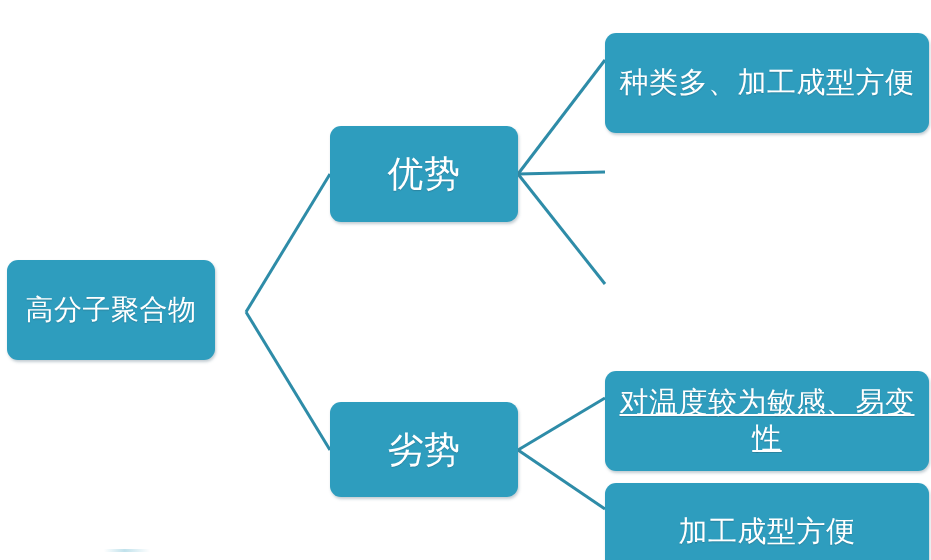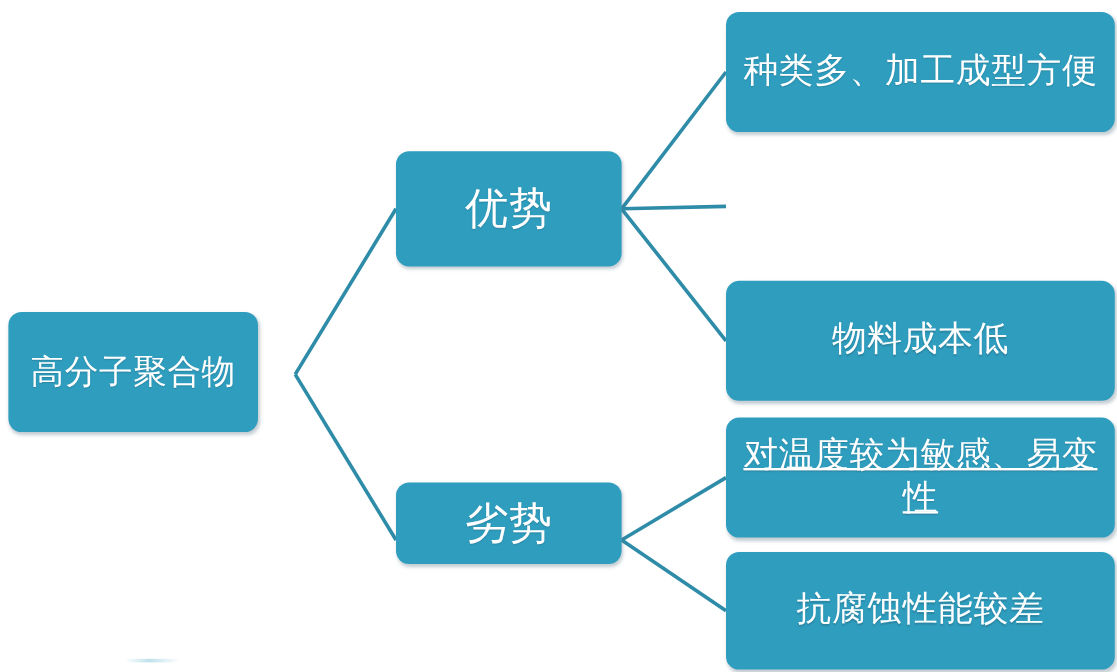--- a/index.html
+++ b/index.html
@@ -61,28 +61,29 @@
   #node-branch-pros {
     left: 330px;
     top: 126px;
     width: 188px;
     height: 96px;
   }
   #node-branch-cons {
     left: 330px;
     top: 402px;
     width: 188px;
-    height: 68px;
+    height: 95px;
   }
   #node-branch-pros .node-label,
   #node-branch-cons .node-label { font-size: 36px; }
   
   .leaf {
     left: 605px;
     width: 324px;
+    margin-top: 23px;
   }
   .leaf .node-label { font-size: 29px; }
   #node-leaf-0 { top: 10px;  height: 100px; }
   #node-leaf-1 { top: 122px; height: 100px; }
   #node-leaf-2 { top: 234px; height: 100px; }
   #node-leaf-3 { top: 348px; height: 100px; text-decoration: underline; }
   #node-leaf-4 { top: 460px; height: 98px; }
   #node-leaf-3 .node-label { line-height: 1.24; }
   .corner-artifact {
     position: absolute;
@@ -125,23 +126,20 @@
     <span class="node-label">优势</span>
   </div>
 
   <div class="node" id="node-branch-cons">
     <span class="node-label">劣势</span>
   </div>
 
   <div class="node leaf" id="node-leaf-0">
     <span class="node-label">种类多、加工成型方便</span>
   </div>
-  <div class="node leaf" id="node-leaf-2">
-    <span class="node-label">物料成本低</span>
-  </div>
   <div class="node leaf" id="node-leaf-3">
     <span class="node-label">对温度较为敏感、易变性</span>
   </div>
   <div class="node leaf" id="node-leaf-4">
-    <span class="node-label">抗腐蚀性能较差</span>
+    <span class="node-label">加工成型方便</span>
   </div>
 
 </div>
 
 </body></html>

